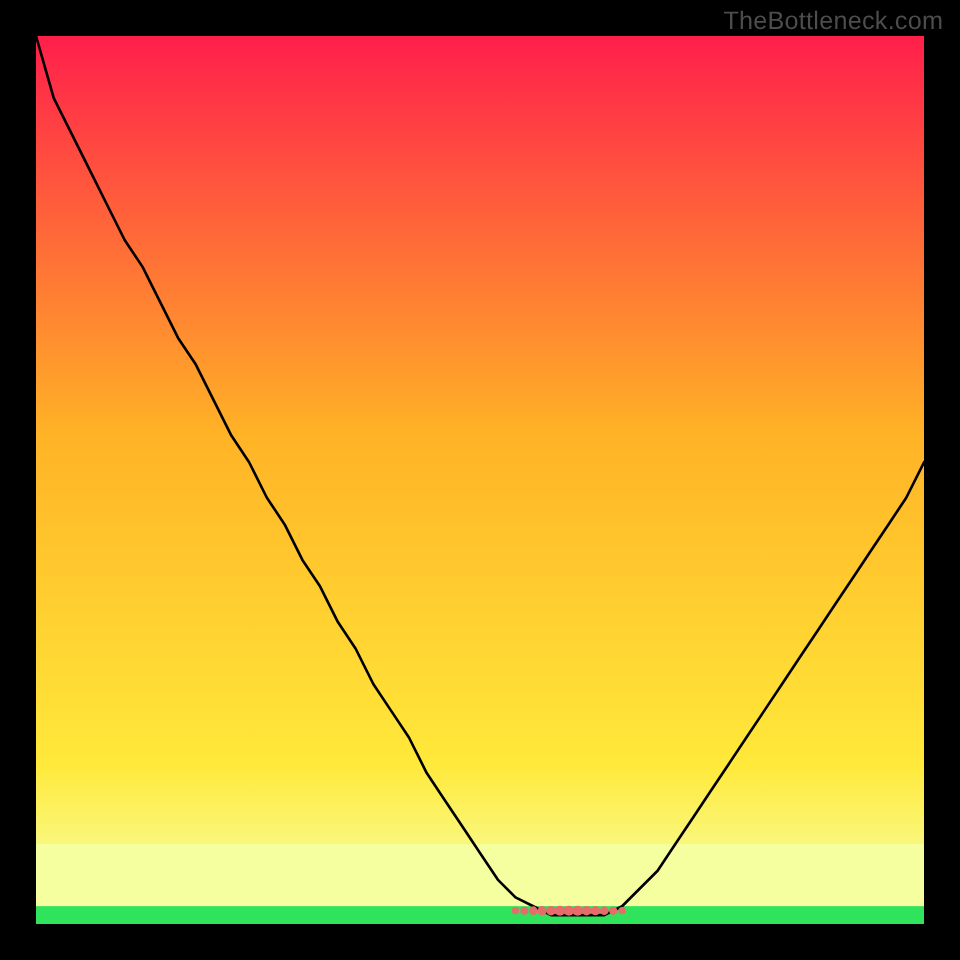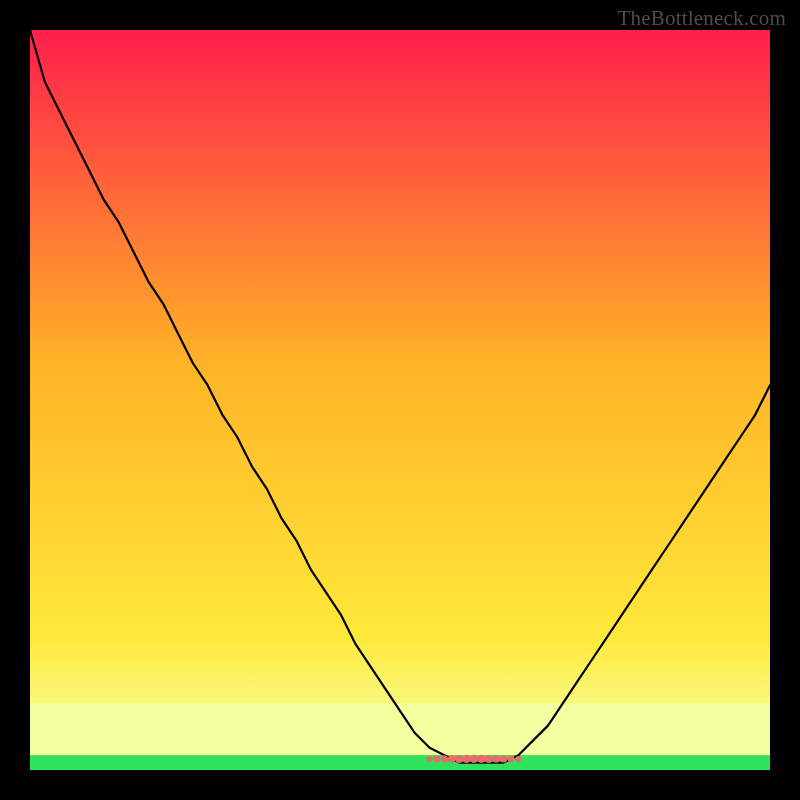--- a/index.html
+++ b/index.html
@@ -9,21 +9,20 @@
     height: 800px;
     background: #000000;
     font-family: Arial, Helvetica, sans-serif;
     overflow: hidden;
   }
   .frame {
     position: relative;
     width: 800px;
     height: 800px;
     background: #000000;
-    font-family: Liberation Serif, serif;
   }
   .watermark {
     position: absolute;
     top: 6px;
     right: 14px;
     color: #4d4d4d;
     font-size: 21px;
     font-weight: 500;
     letter-spacing: 0.2px;
   }

